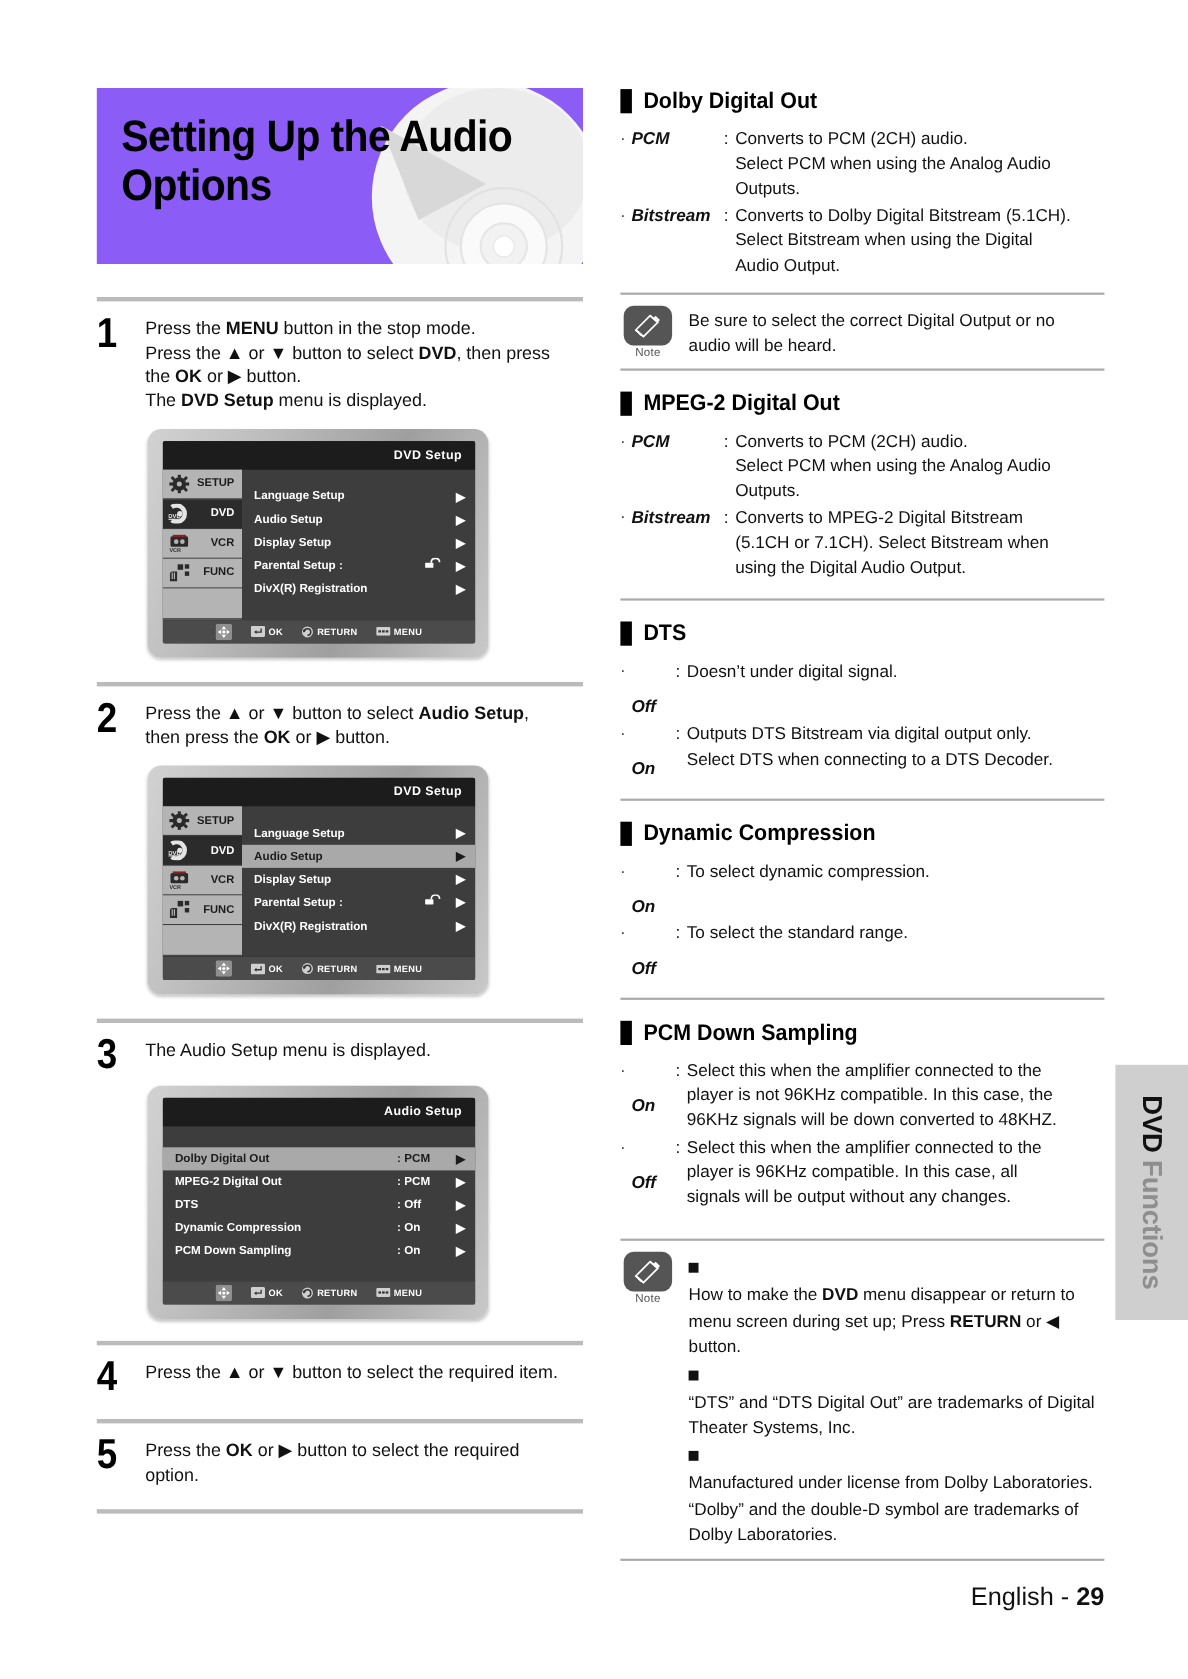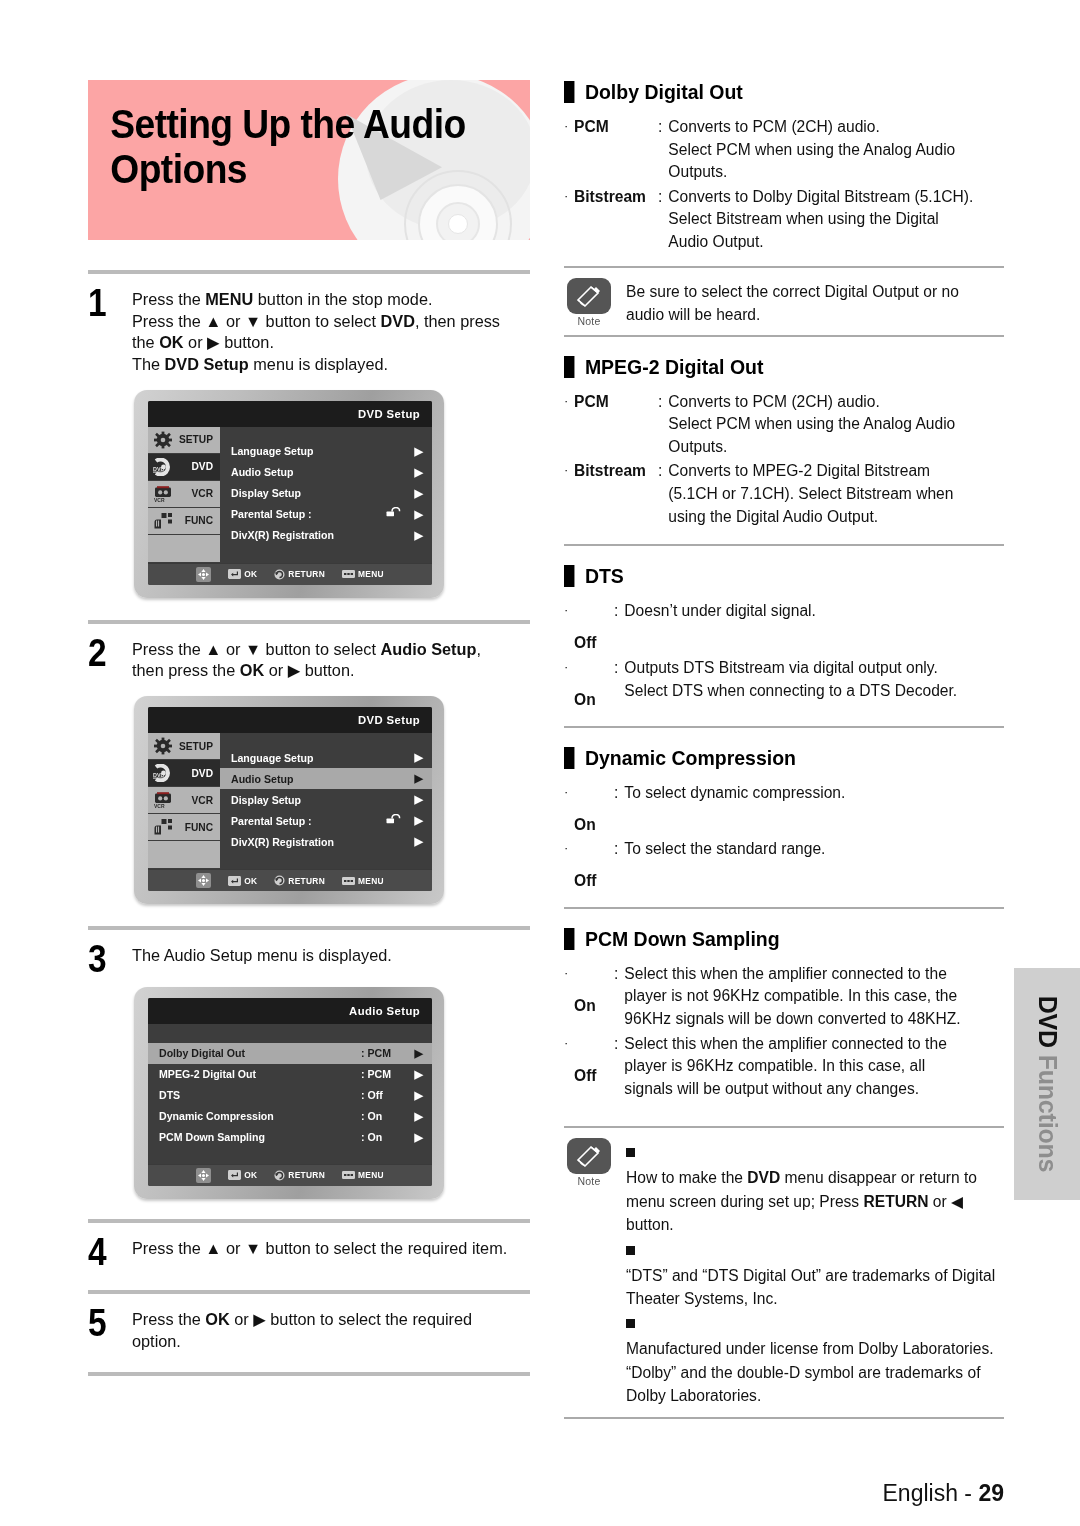--- a/index.html
+++ b/index.html
@@ -16,21 +16,21 @@
   
   .page { position: relative; width: 1080px; height: 1526px; }
 
   .col-left  { position: absolute; left: 88px;  top: 80px; width: 442px; }
   .col-right { position: absolute; left: 564px; top: 80px; width: 440px; }
 
   
   .banner {
     position: relative;
     width: 442px; height: 160px;
-    background: #fca5a5;
+    background: #8b5cf6;
     overflow: hidden;
   }
   .banner-title {
     position: relative;
     z-index: 3;
     padding: 22px 0 0 24px;
     font-size: 40px;
     font-weight: bold;
     line-height: 1.12;
     letter-spacing: -0.6px;
@@ -162,21 +162,21 @@
   
   .defs { margin-top: 12px; }
   .def-item {
     display: flex;
     font-size: 15.6px;
     line-height: 1.45;
     color: #111;
     margin-bottom: 2px;
   }
   .def-dot  { width: 10px; flex: 0 0 10px; font-size: 13px; line-height: 1.55; }
-  .def-term { font-weight: bold; white-space: nowrap; flex: 0 0 auto; }
+  .def-term { font-weight: bold; white-space: nowrap; flex: 0 0 auto; font-style: italic; }
   .def-colon{ padding: 0 6px 0 6px; flex: 0 0 auto; }
   .def-desc { flex: 1; }
 
   
   .w-pcm  .def-term { min-width: 78px; }
   .w-off  .def-term { min-width: 34px; margin-top: 32px; }
 
   
   .note-box { display: flex; gap: 14px; padding: 10px 0 8px 2px; }
   .note-ico-wrap { width: 46px; flex: 0 0 46px; text-align: center; }
@@ -209,21 +209,21 @@
     font-size: 25px;
     font-weight: bold;
     letter-spacing: -0.2px;
   }
   .st-a { color: #111; }
   .st-b { color: #8e8e8e; }
 
   
   .footer {
     position: absolute;
-    left: 0; top: 1480px; width: 1004px;
+    left: 0; top: 1438px; width: 1004px;
     text-align: right;
     font-size: 23px;
     color: #111;
   }
   .footer .pg { font-weight: bold; }
   .mt10 { margin-top: 10px; }
   .mt12 { margin-top: 12px; }
   .mt14 { margin-top: 14px; }
   .mt16 { margin-top: 16px; }
   .mt18 { margin-top: 18px; }

